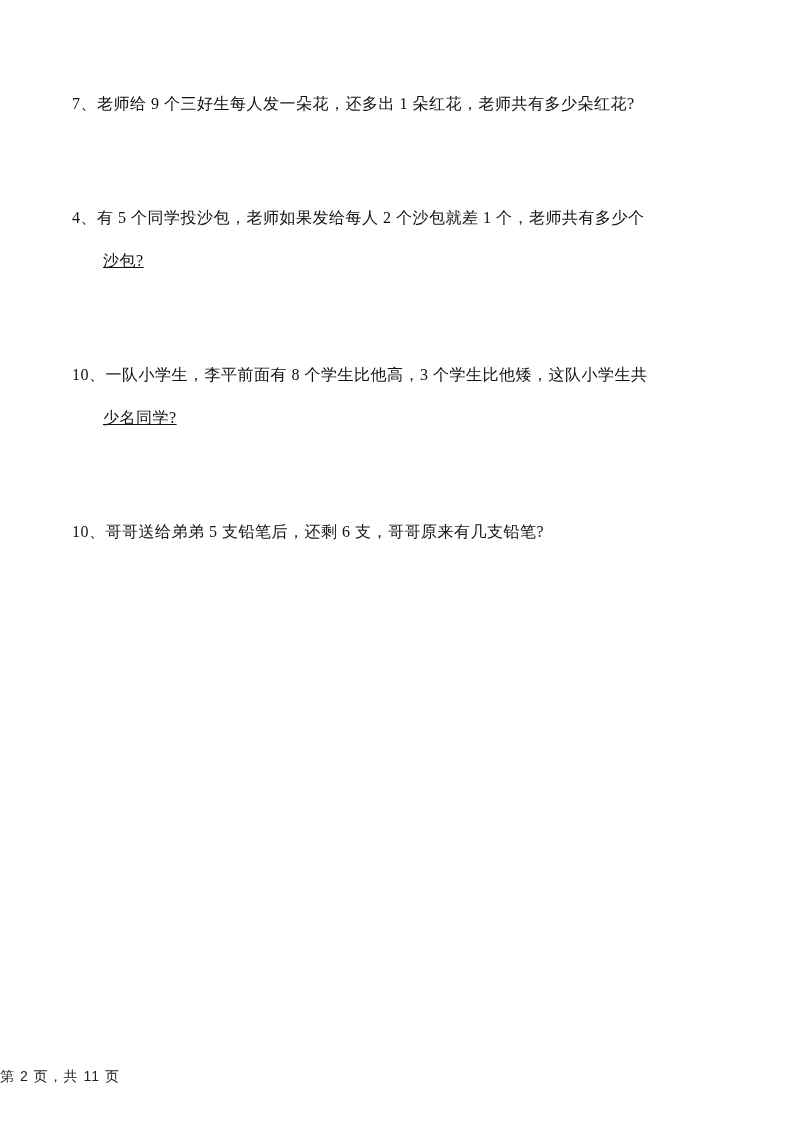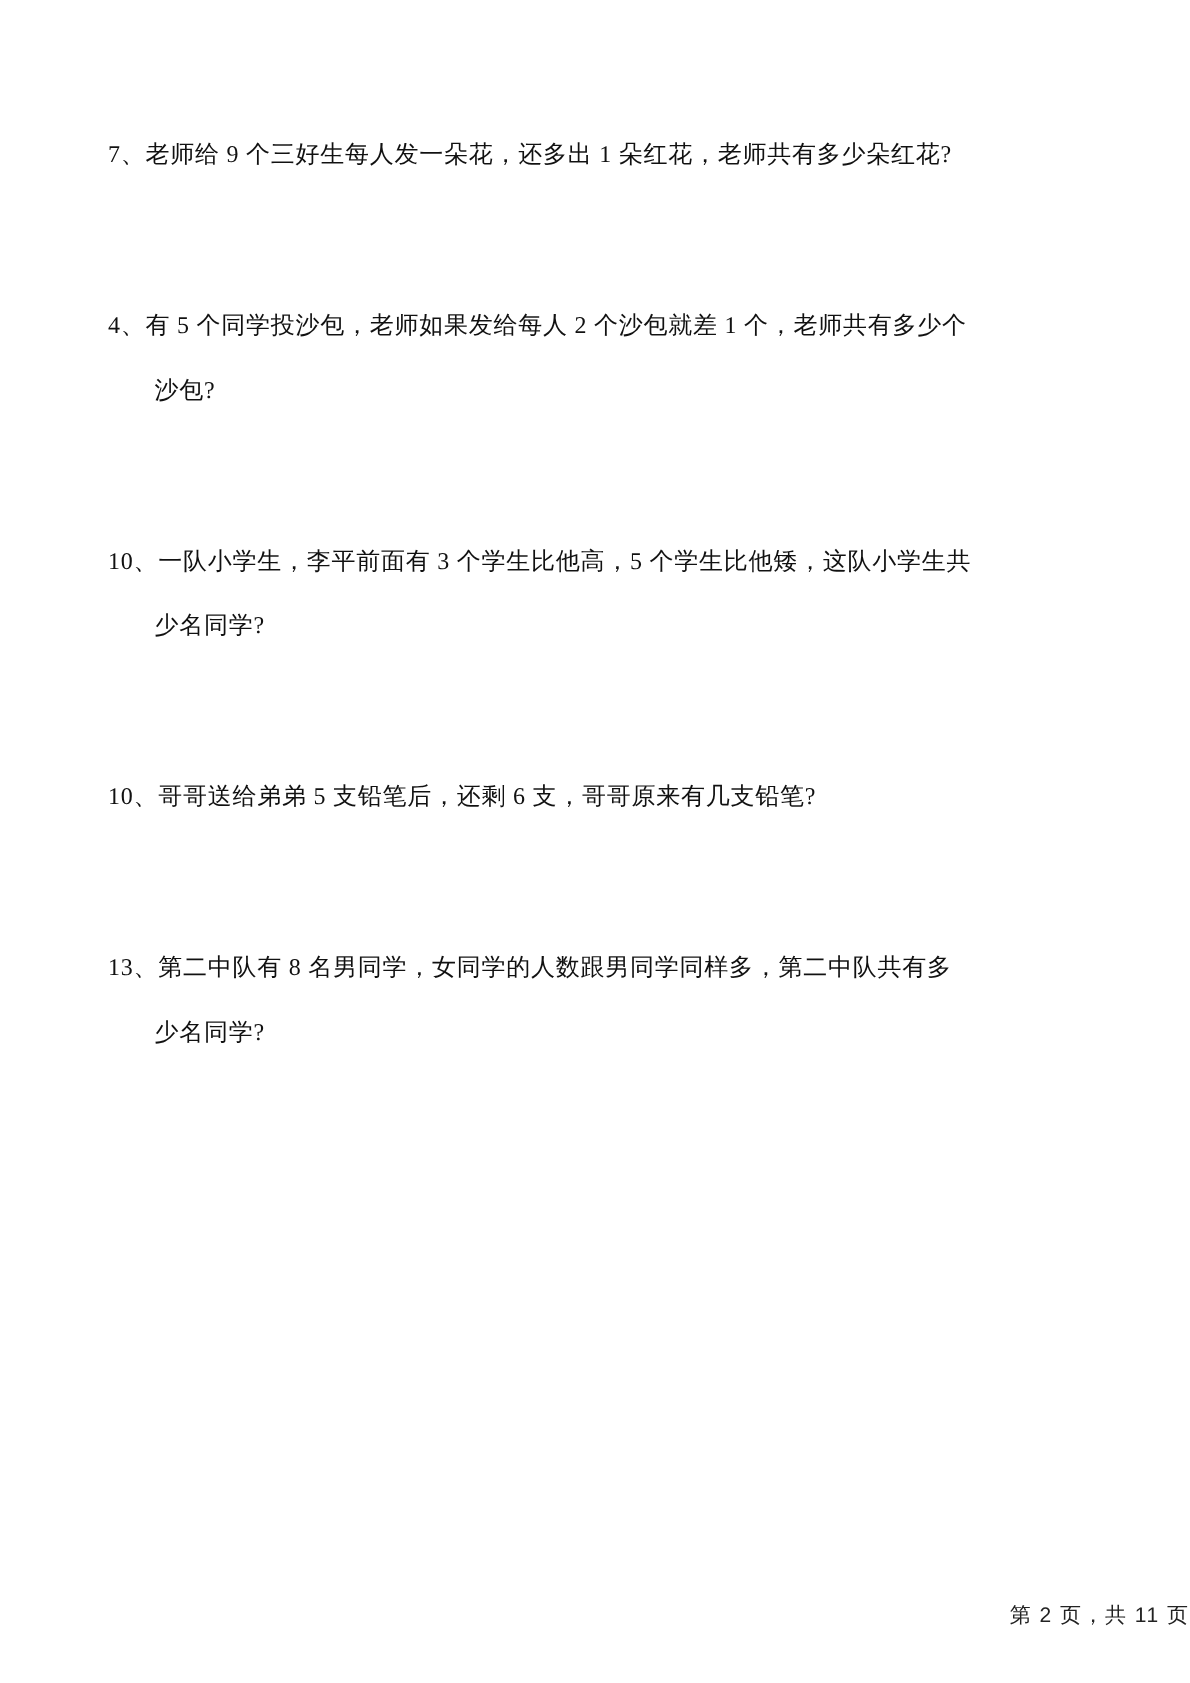--- a/index.html
+++ b/index.html
@@ -30,27 +30,28 @@
     margin-bottom: 0;
   }
   .line {
     font-size: 16px;
     line-height: 43px;
     letter-spacing: 0.5px;
     white-space: nowrap;
   }
   .line.cont {
     padding-left: 31px;
+    text-decoration: underline;
   }
   .footer {
     position: absolute;
     top: 1066px;
     left: 0;
     width: 100%;
-    text-align: right;
+    text-align: left;
     font-family: "Liberation Sans", "DejaVu Sans", sans-serif;
     font-size: 14px;
     line-height: 20px;
     color: #222222;
     letter-spacing: 1px;
   }
 </style>
 </head>
 <body>
 
@@ -61,30 +62,26 @@
       <div class="line">7、老师给 9 个三好生每人发一朵花，还多出 1 朵红花，老师共有多少朵红花?</div>
     </div>
 
     <div class="problem">
       <div class="line">4、有 5 个同学投沙包，老师如果发给每人 2 个沙包就差 1 个，老师共有多少个</div>
       <div class="line cont">沙包?</div>
     </div>
 
 
     <div class="problem">
-      <div class="line">10、一队小学生，李平前面有 3 个学生比他高，5 个学生比他矮，这队小学生共</div>
+      <div class="line">10、一队小学生，李平前面有 8 个学生比他高，3 个学生比他矮，这队小学生共</div>
       <div class="line cont">少名同学?</div>
     </div>
 
 
     <div class="problem">
       <div class="line">10、哥哥送给弟弟 5 支铅笔后，还剩 6 支，哥哥原来有几支铅笔?</div>
     </div>
 
-    <div class="problem">
-      <div class="line">13、第二中队有 8 名男同学，女同学的人数跟男同学同样多，第二中队共有多</div>
-      <div class="line cont">少名同学?</div>
-    </div>
 
   </div>
 
   <div class="footer">第 2 页，共 11 页</div>
 </div>
 
 </body></html>

